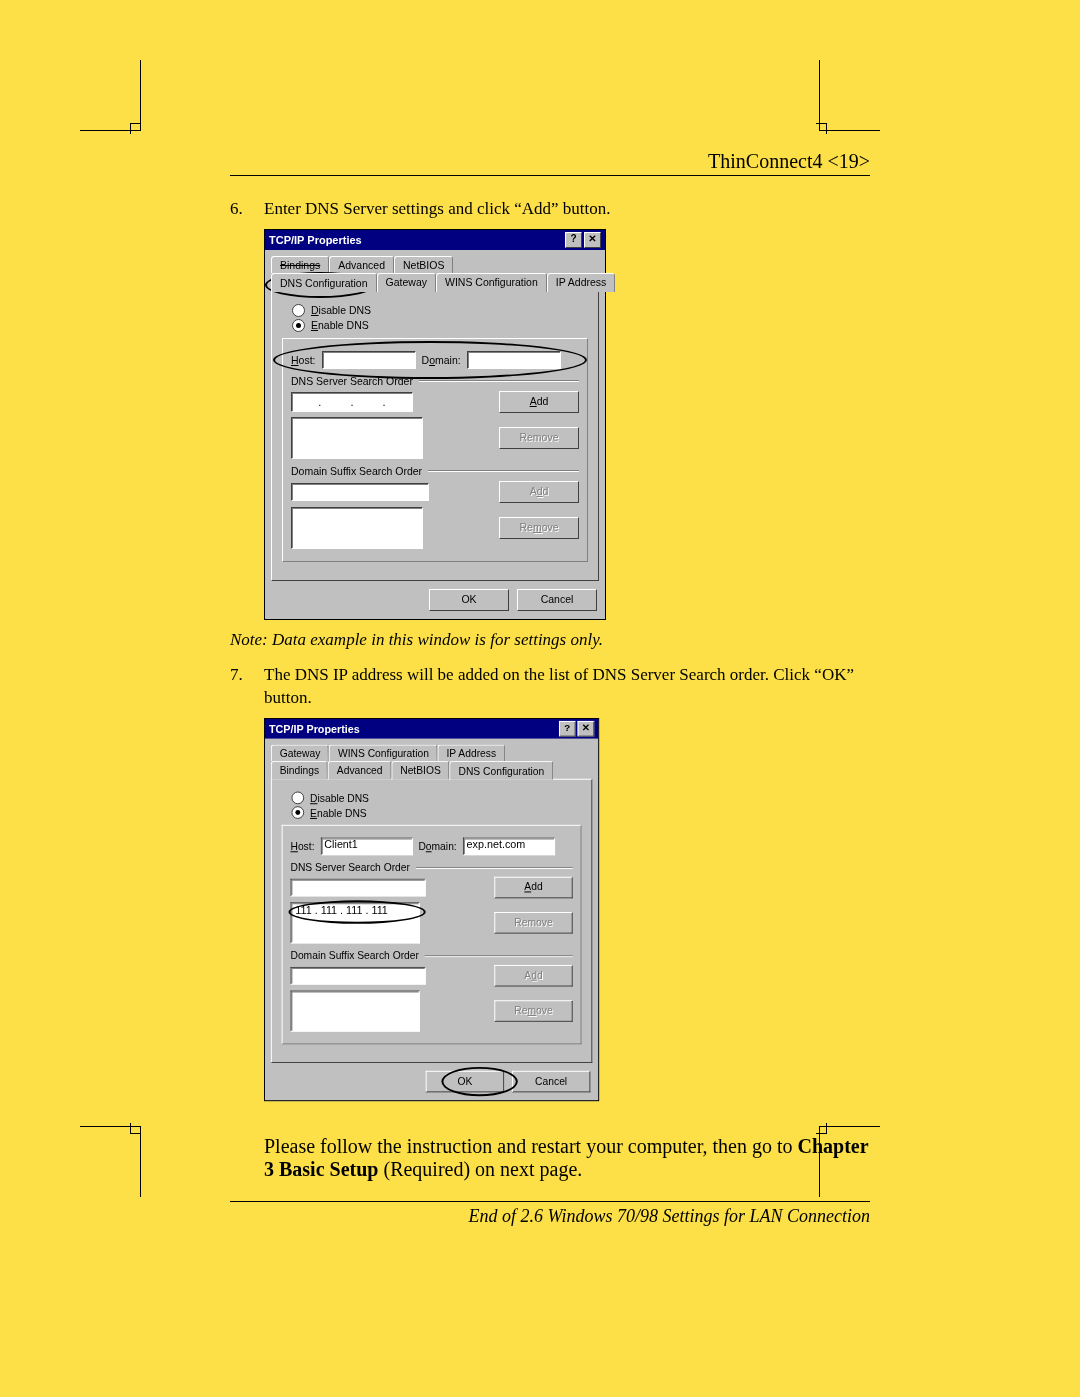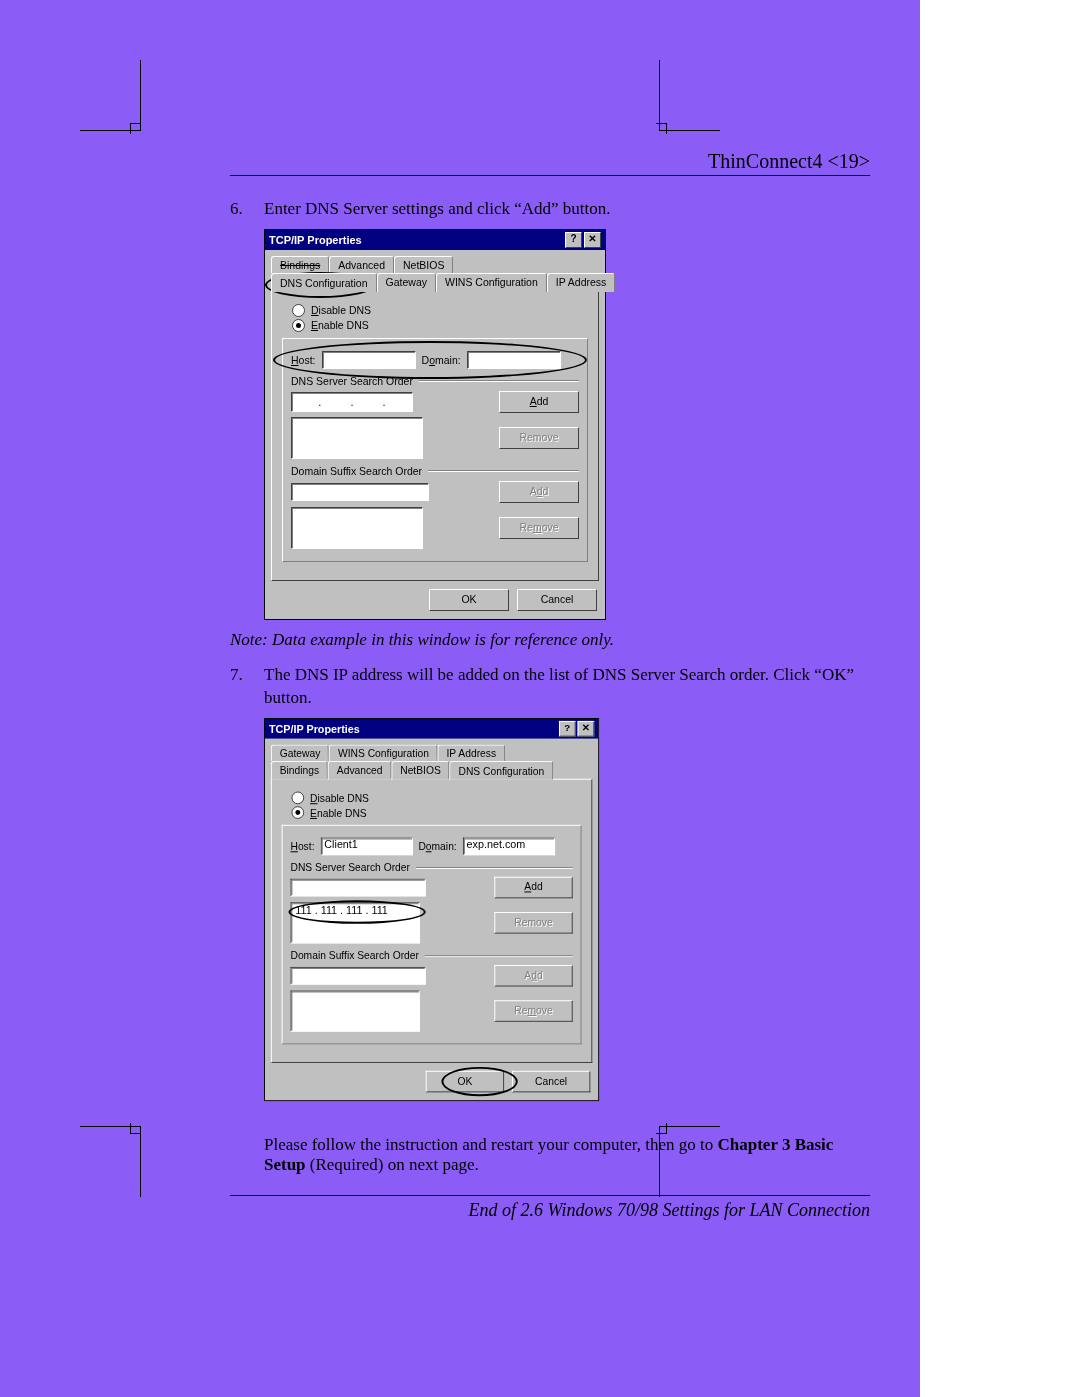--- a/index.html
+++ b/index.html
@@ -4,23 +4,23 @@
 <style>
   body {
     margin: 0;
     background: #fff;
     font-family: "Times New Roman", serif;
     color: #000;
     width: 1080px;
   }
   .page {
     position: relative;
-    width: 920px;
+    width: 1080px;
     height: 1397px;
-    background: #8b5cf6;
+    background: #fde047;
   }
   .crop-mark {
     position: absolute;
     border-color: #000;
   }
   .crop-tl-a { left: 80px; top: 60px; width: 60px; height: 70px; border-right: 1px solid #000; border-bottom: 1px solid #000; }
   .crop-tl-b { position:absolute; left:130px; top:123px; width:10px; height:10px; border-left:1px solid #000; border-top:1px solid #000; }
   .crop-tr-a { right: 200px; top: 60px; width: 60px; height: 70px; border-left: 1px solid #000; border-bottom: 1px solid #000; }
   .crop-tr-b { position:absolute; right:253px; top:123px; width:10px; height:10px; border-right:1px solid #000; border-top:1px solid #000; }
   .crop-bl-a { left: 80px; bottom: 200px; width: 60px; height: 70px; border-right: 1px solid #000; border-top: 1px solid #000; }
@@ -43,21 +43,21 @@
   }
   .step {
     display: flex;
     font-size: 17px;
     line-height: 1.35;
     margin-bottom: 8px;
   }
   .step .num { width: 34px; flex: none; }
   .step .txt { flex: 1; font-family: Liberation Serif, serif; }
   .note { font-style: italic; font-size: 17px; margin: 10px 0 14px 0; }
-  .follow { font-size: 17px; margin: 26px 0 20px 34px; }
+  .follow { font-size: 20px; margin: 26px 0 20px 34px; }
   .follow b { font-weight: bold; }
   .endline { text-align: right; font-style: italic; font-size: 18px; border-top: 1px solid #000; padding-top: 4px; margin-top: 20px; }
 
   
   .dialog {
     margin: 6px 0 10px 34px;
     width: 340px;
     border: 1px solid #000;
     background: #c0c0c0;
     font-family: "MS Sans Serif", Tahoma, Arial, sans-serif;
@@ -234,21 +234,21 @@
             </div>
           </fieldset>
         </div>
       </div>
       <div class="dlg-footer">
         <span class="btn9x">OK</span>
         <span class="btn9x">Cancel</span>
       </div>
     </div>
 
-    <div class="note">Note: Data example in this window is for reference only.</div>
+    <div class="note">Note: Data example in this window is for settings only.</div>
 
     <div class="step">
       <div class="num">7.</div>
       <div class="txt">The DNS IP address will be added on the list of DNS Server Search order. Click “OK” button.</div>
     </div>
 
     <div class="dialog" style="position:relative; transform:scale(0.98); transform-origin:left top;">
       <div class="titlebar">
         <span class="t-title">TCP/IP Properties</span>
         <span class="win-btn">?</span>

